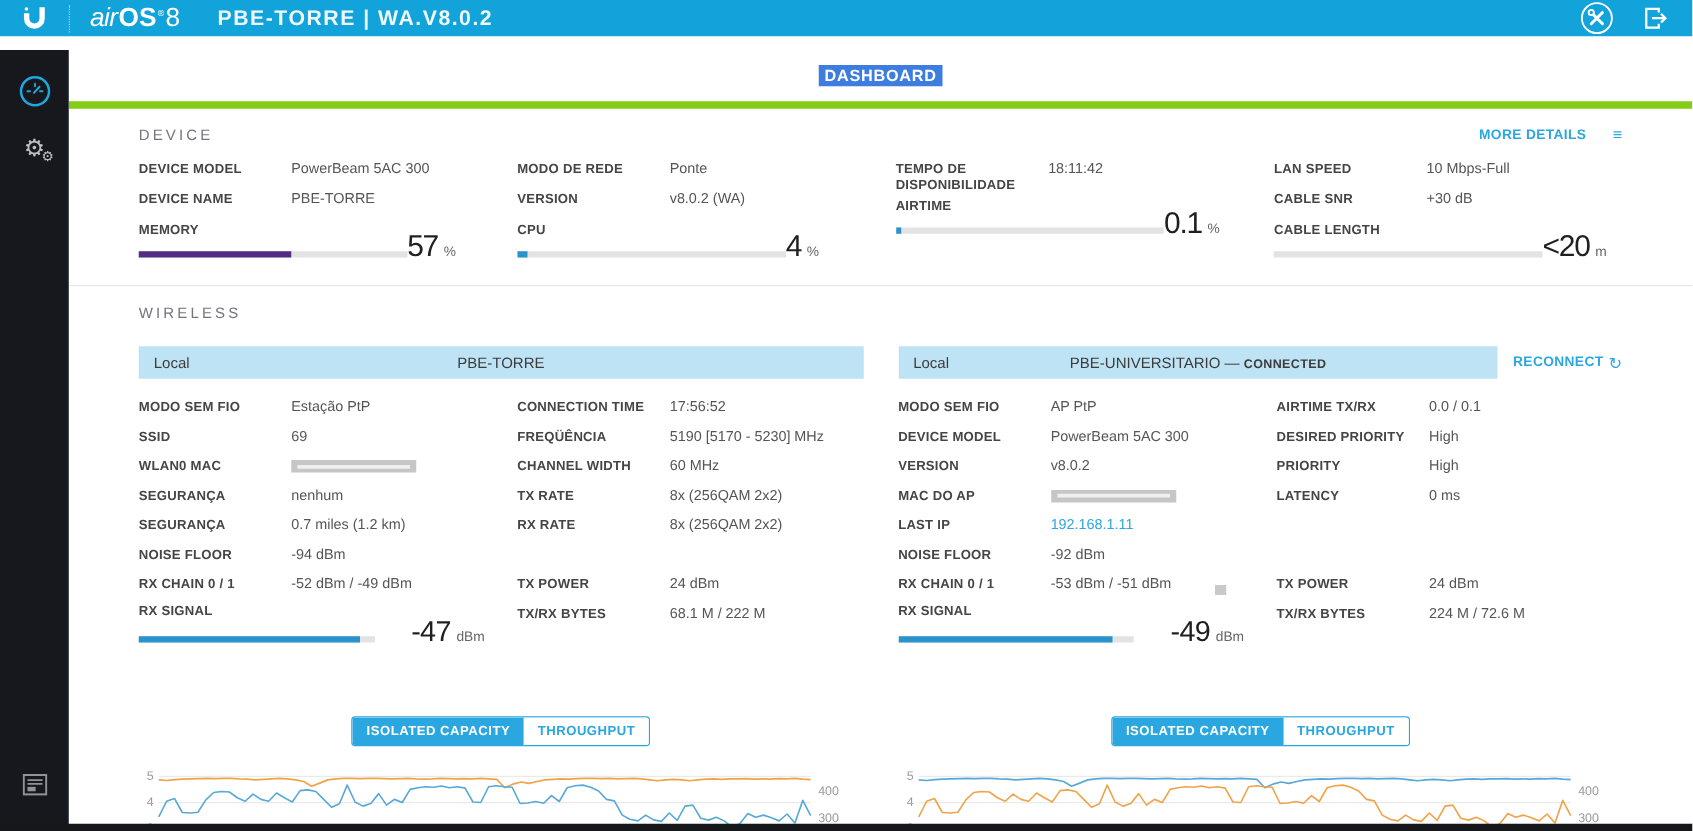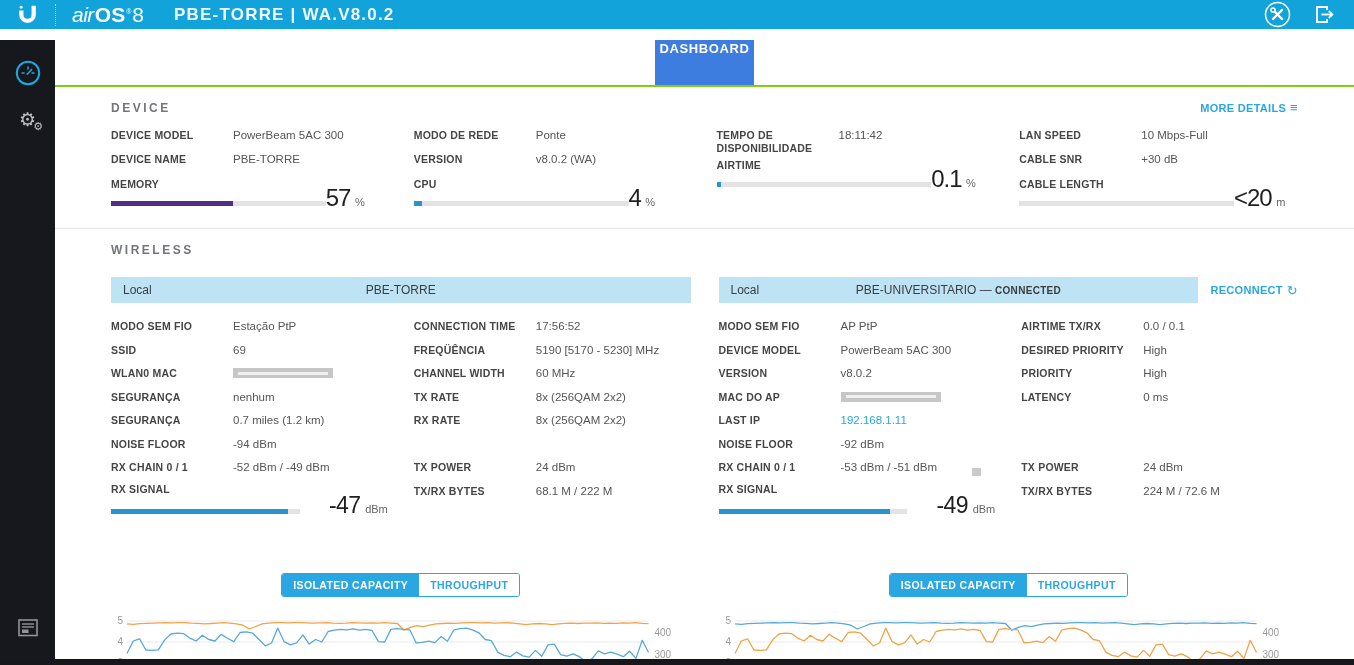--- a/index.html
+++ b/index.html
@@ -21,28 +21,28 @@
 
   
   .sidebar{position:absolute;top:40px;left:0;bottom:0;width:55px;background:#16181d;display:flex;flex-direction:column;align-items:center;padding-top:10px;z-index:4}
   .side-item{height:46px;width:100%;display:flex;align-items:center;justify-content:center;cursor:pointer}
   .gears{color:#bcbfc5;position:relative;font-size:19px;line-height:1}
   .gears .gear-small{position:absolute;font-size:11px;right:-7px;bottom:-3px;color:#bcbfc5}
   .side-bottom{margin-top:auto;margin-bottom:14px}
 
   
   .main{position:absolute;top:40px;left:55px;right:0;bottom:0;background:#fff;overflow:hidden}
-  .tabbar{height:47px;border-bottom:2px solid #84cc16;display:flex;justify-content:center}
+  .tabbar{height:47px;border-bottom:6px solid #84cc16;display:flex;align-items:center;justify-content:center}
   .dash-tab{background:#3d7de0;color:#fff;font-weight:700;font-size:13px;letter-spacing:.6px;padding:1px 5px;cursor:pointer}
 
   .section{padding:0 56px}
-  .sec-title{font-size:12px;font-weight:700;color:#73757a;letter-spacing:2.5px}
+  .sec-title{font-size:12px;font-weight:400;color:#73757a;letter-spacing:2.5px}
   .device-sec{border-bottom:1px solid #e6e6e6;padding-bottom:16px}
   .device-head{display:flex;align-items:center;justify-content:space-between;padding-top:13px}
-  .more-details{color:#2aa7e0;font-size:11px;font-weight:700;display:flex;align-items:center;gap:4px;cursor:pointer;letter-spacing:.3px}
+  .more-details{color:#2aa7e0;font-size:11px;font-weight:700;display:flex;align-items:center;gap:21px;cursor:pointer;letter-spacing:.3px}
   .md-icon{font-size:13px;font-weight:400}
   .device-grid{display:grid;grid-template-columns:1fr 1fr 1fr 1fr;column-gap:24px;margin-top:12px}
 
   .f-row{display:flex;min-height:23.5px;align-items:flex-start}
   .f-row.blank{visibility:hidden}
   .f-label{flex:0 0 122px;font-size:10.5px;font-weight:700;color:#454545;letter-spacing:.2px;line-height:1.25;padding-top:2px}
   .f-value{flex:1;font-size:11.5px;color:#555;line-height:1.3;padding-top:1px}
   .f-value.link{color:#2aa7e0;cursor:pointer}
   .redacted-bar{width:100px;height:10px;background:#c6c6c6;display:flex;align-items:center;padding:0 5px;margin-top:2px}
   .redacted-inner{height:3px;background:#efefef;width:100%}

